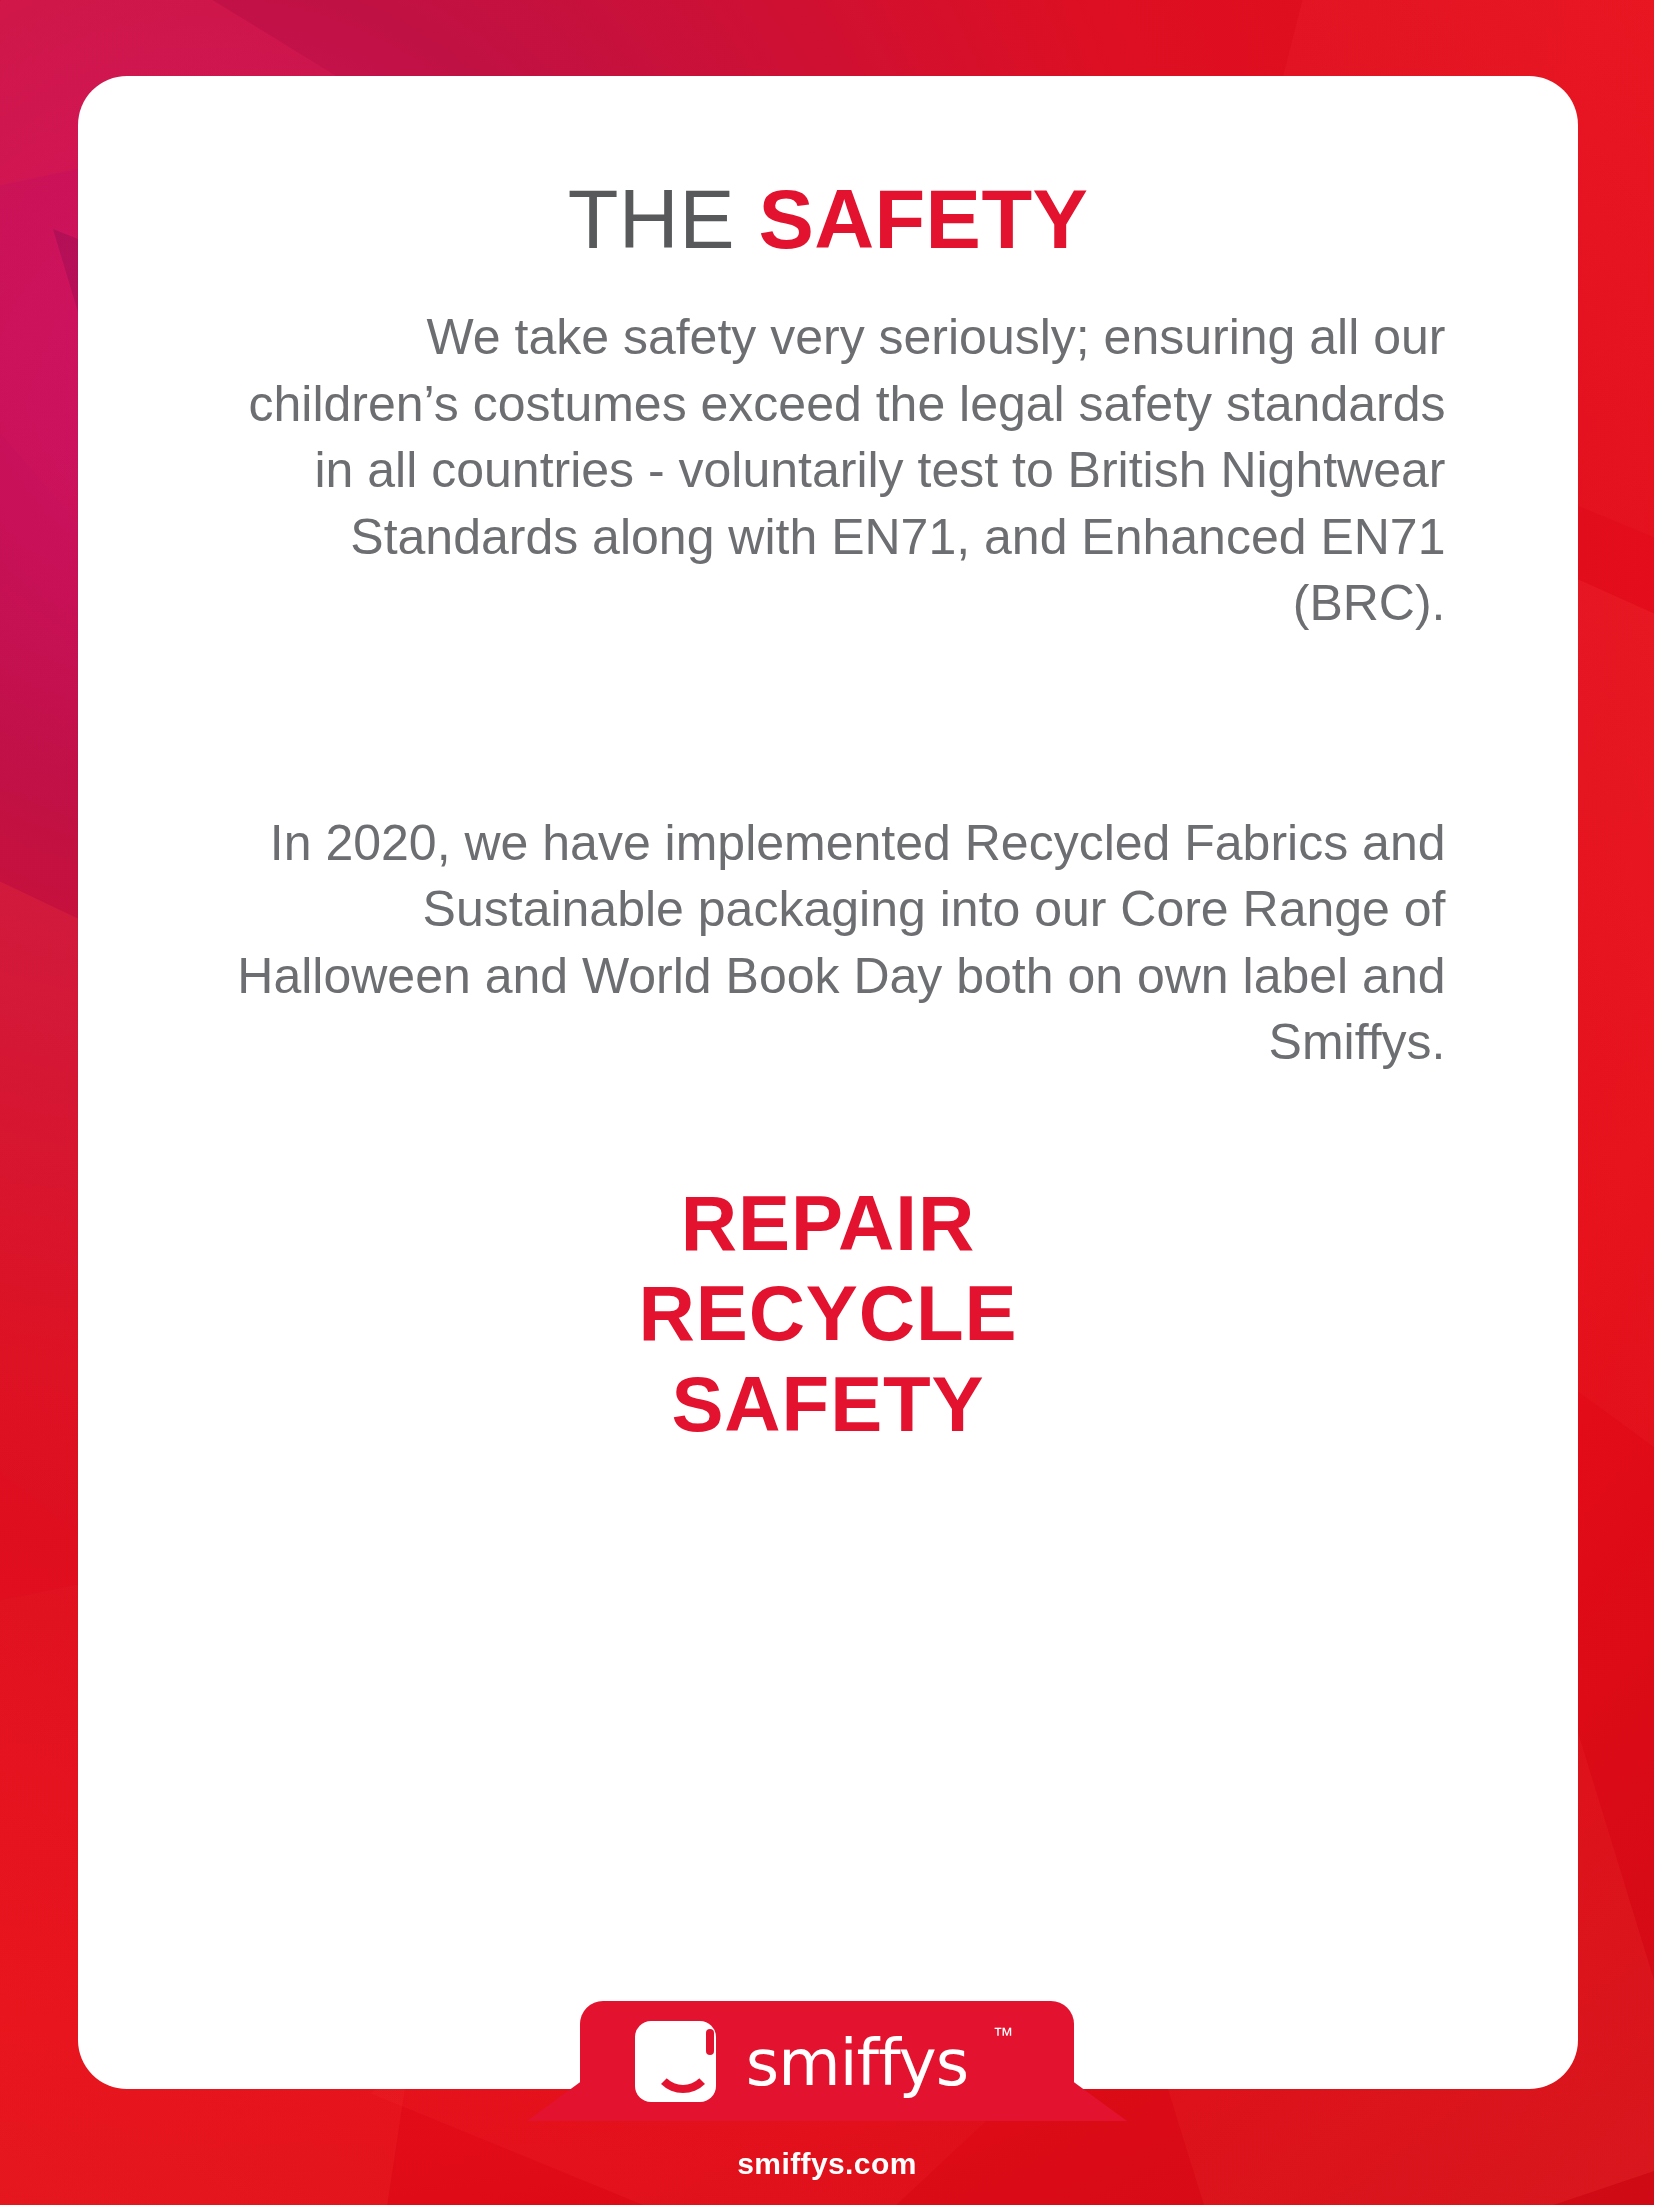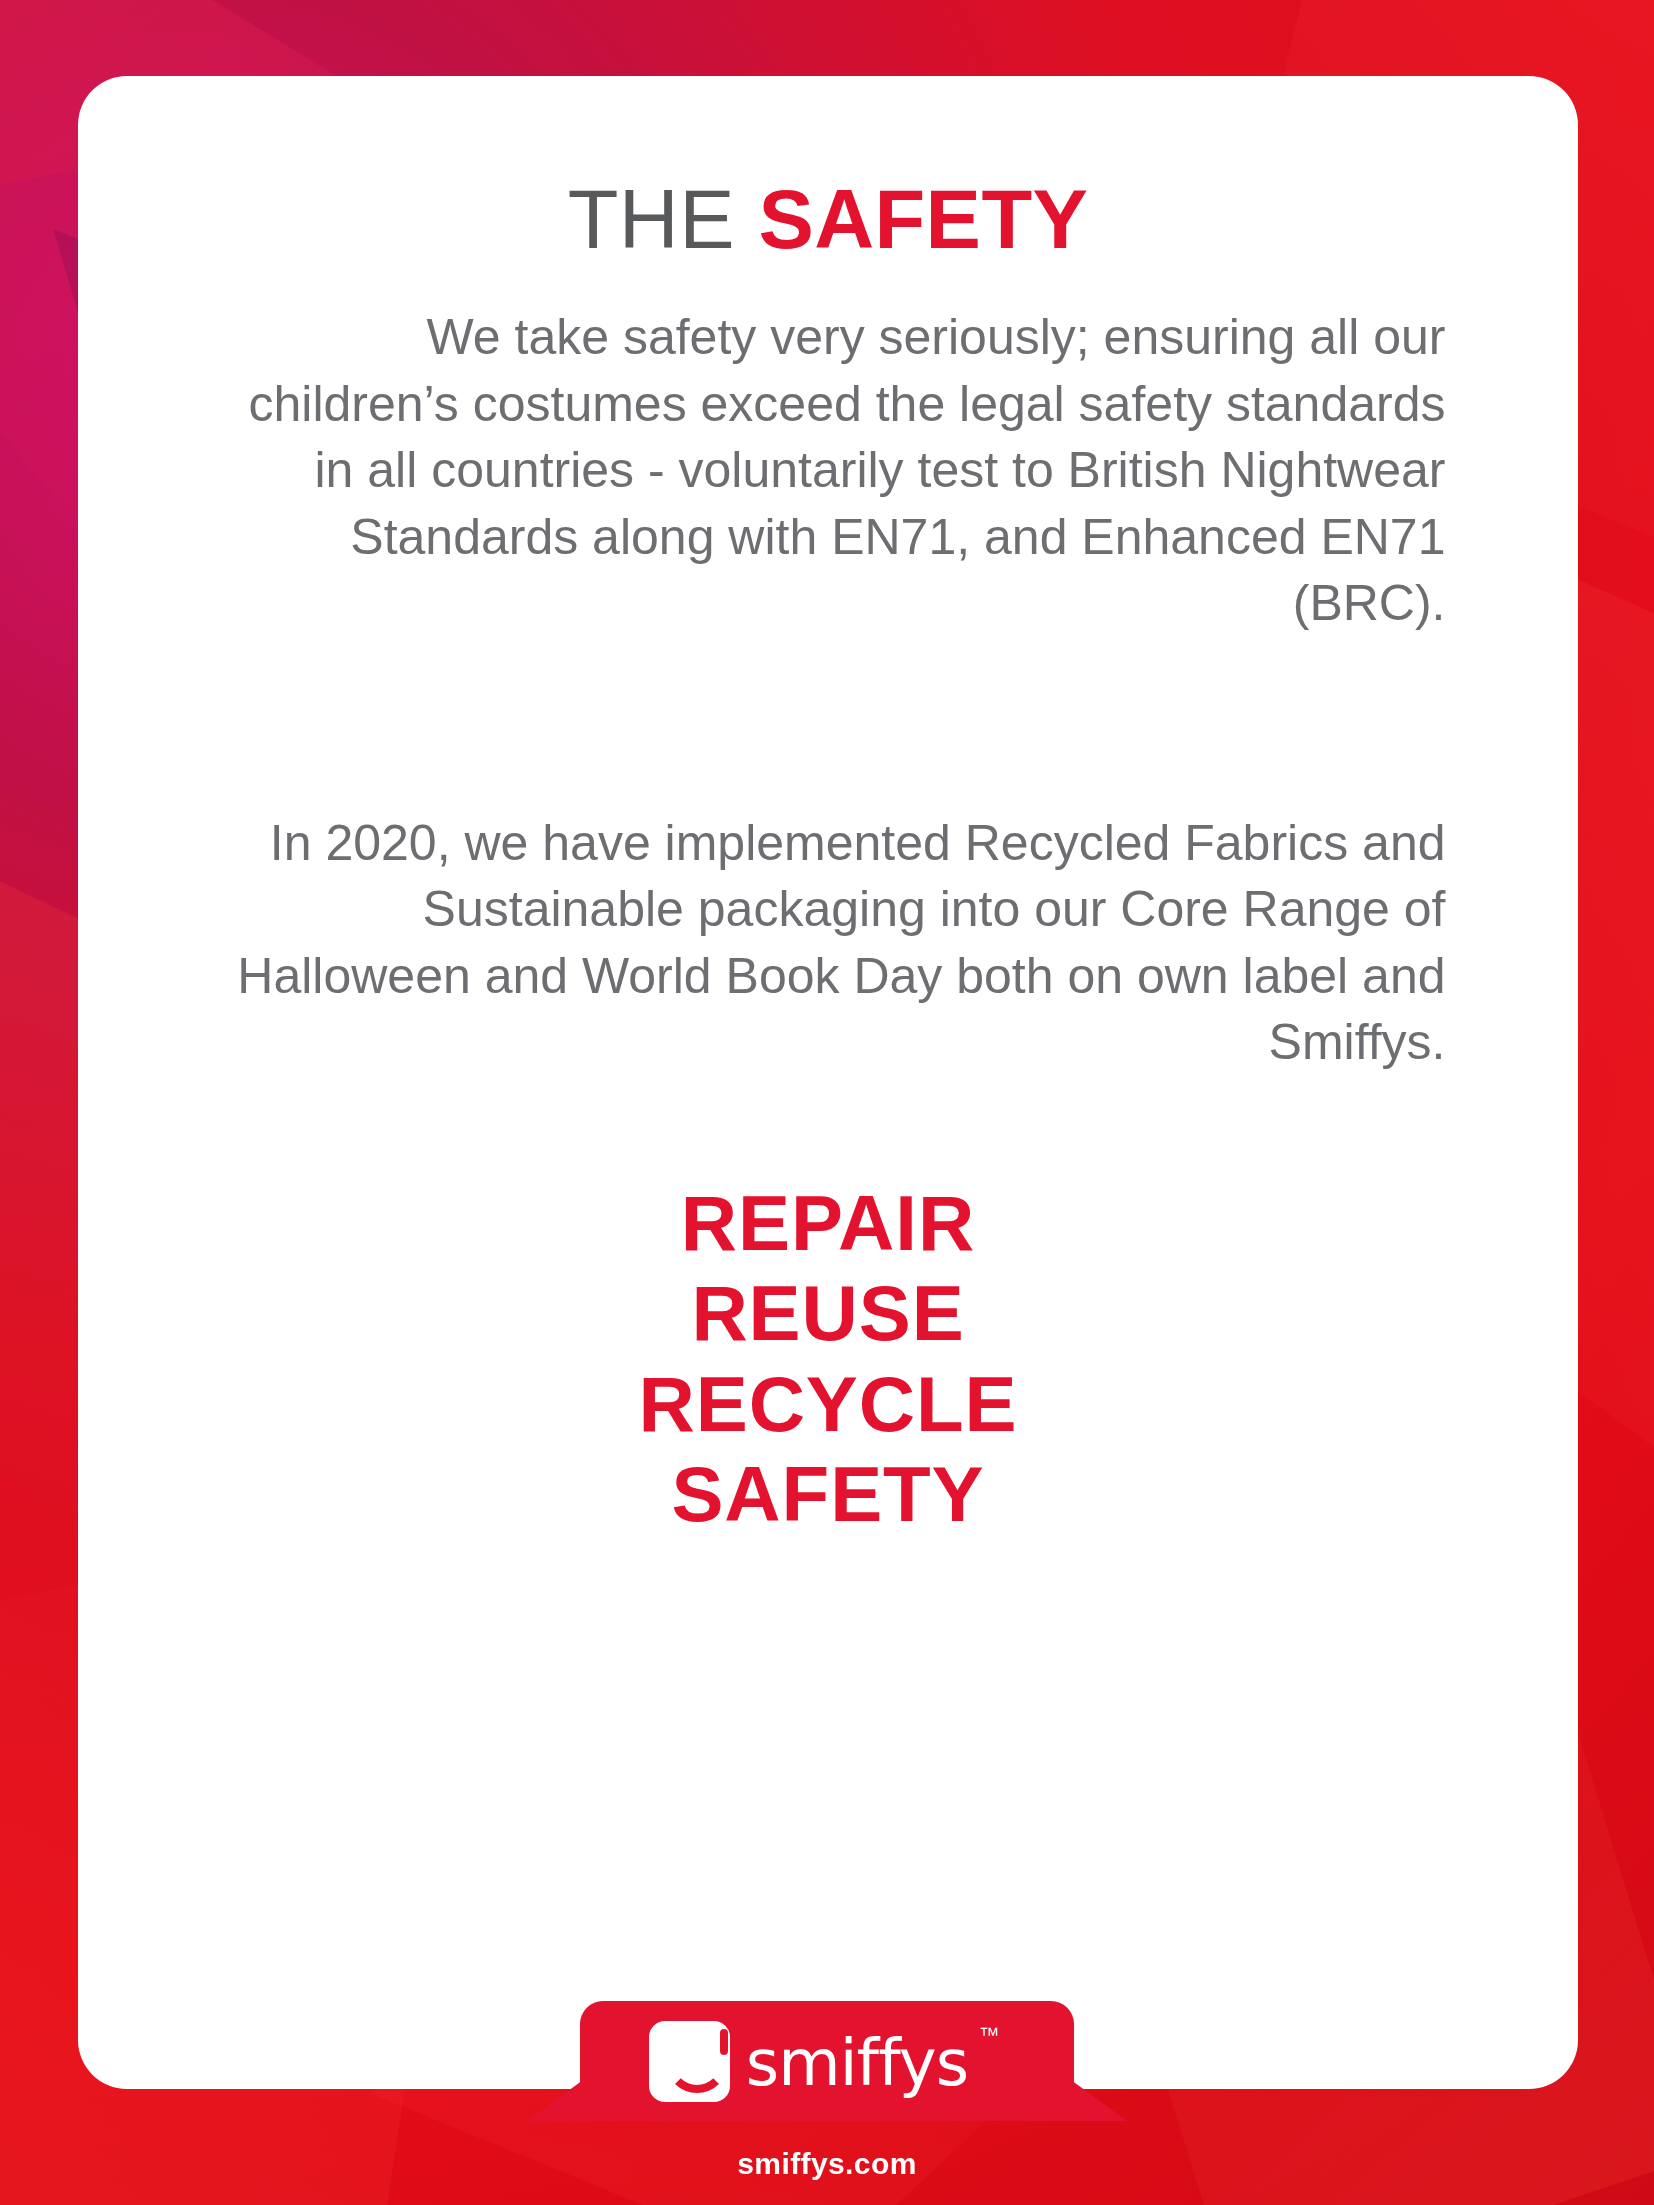--- a/index.html
+++ b/index.html
@@ -130,21 +130,21 @@
     width: 56px;
     height: 41px;
     background: #e3132f;
   }
   .logo-tab::before { left: -53px; border-bottom-right-radius: 0; clip-path: polygon(100% 0, 100% 100%, 0 100%); }
   .logo-tab::after  { right: -53px; clip-path: polygon(0 0, 100% 100%, 0 100%); }
 
   .logo-inner {
     display: flex;
     align-items: center;
-    gap: 16px;
+    gap: 30px;
     position: relative;
     z-index: 2;
   }
   .logo-mark {
     width: 81px;
     height: 81px;
     background: #ffffff;
     border-radius: 16px;
     position: relative;
   }
@@ -221,21 +221,20 @@
 
     <p class="body-copy">We take safety very seriously; ensuring all our children’s costumes exceed the legal safety standards in all countries - voluntarily test to British Nightwear Standards along with EN71, and Enhanced EN71 (BRC).</p>
 
     <div class="spacer-lg"></div>
 
 
     <p class="body-copy">In 2020, we have implemented Recycled Fabrics and Sustainable packaging into our Core Range of Halloween and World Book Day both on own label and Smiffys.</p>
 
     <div class="slogan-block">
       <div class="slogan">REPAIR</div>
-      <div class="slogan">REUSE</div>
       <div class="slogan">RECYCLE</div>
       <div class="slogan">SAFETY</div>
     </div>
 
   </div>
 
   <div class="logo-tab">
     <div class="logo-inner">
       <div class="logo-mark">
         <div class="smile"></div>

